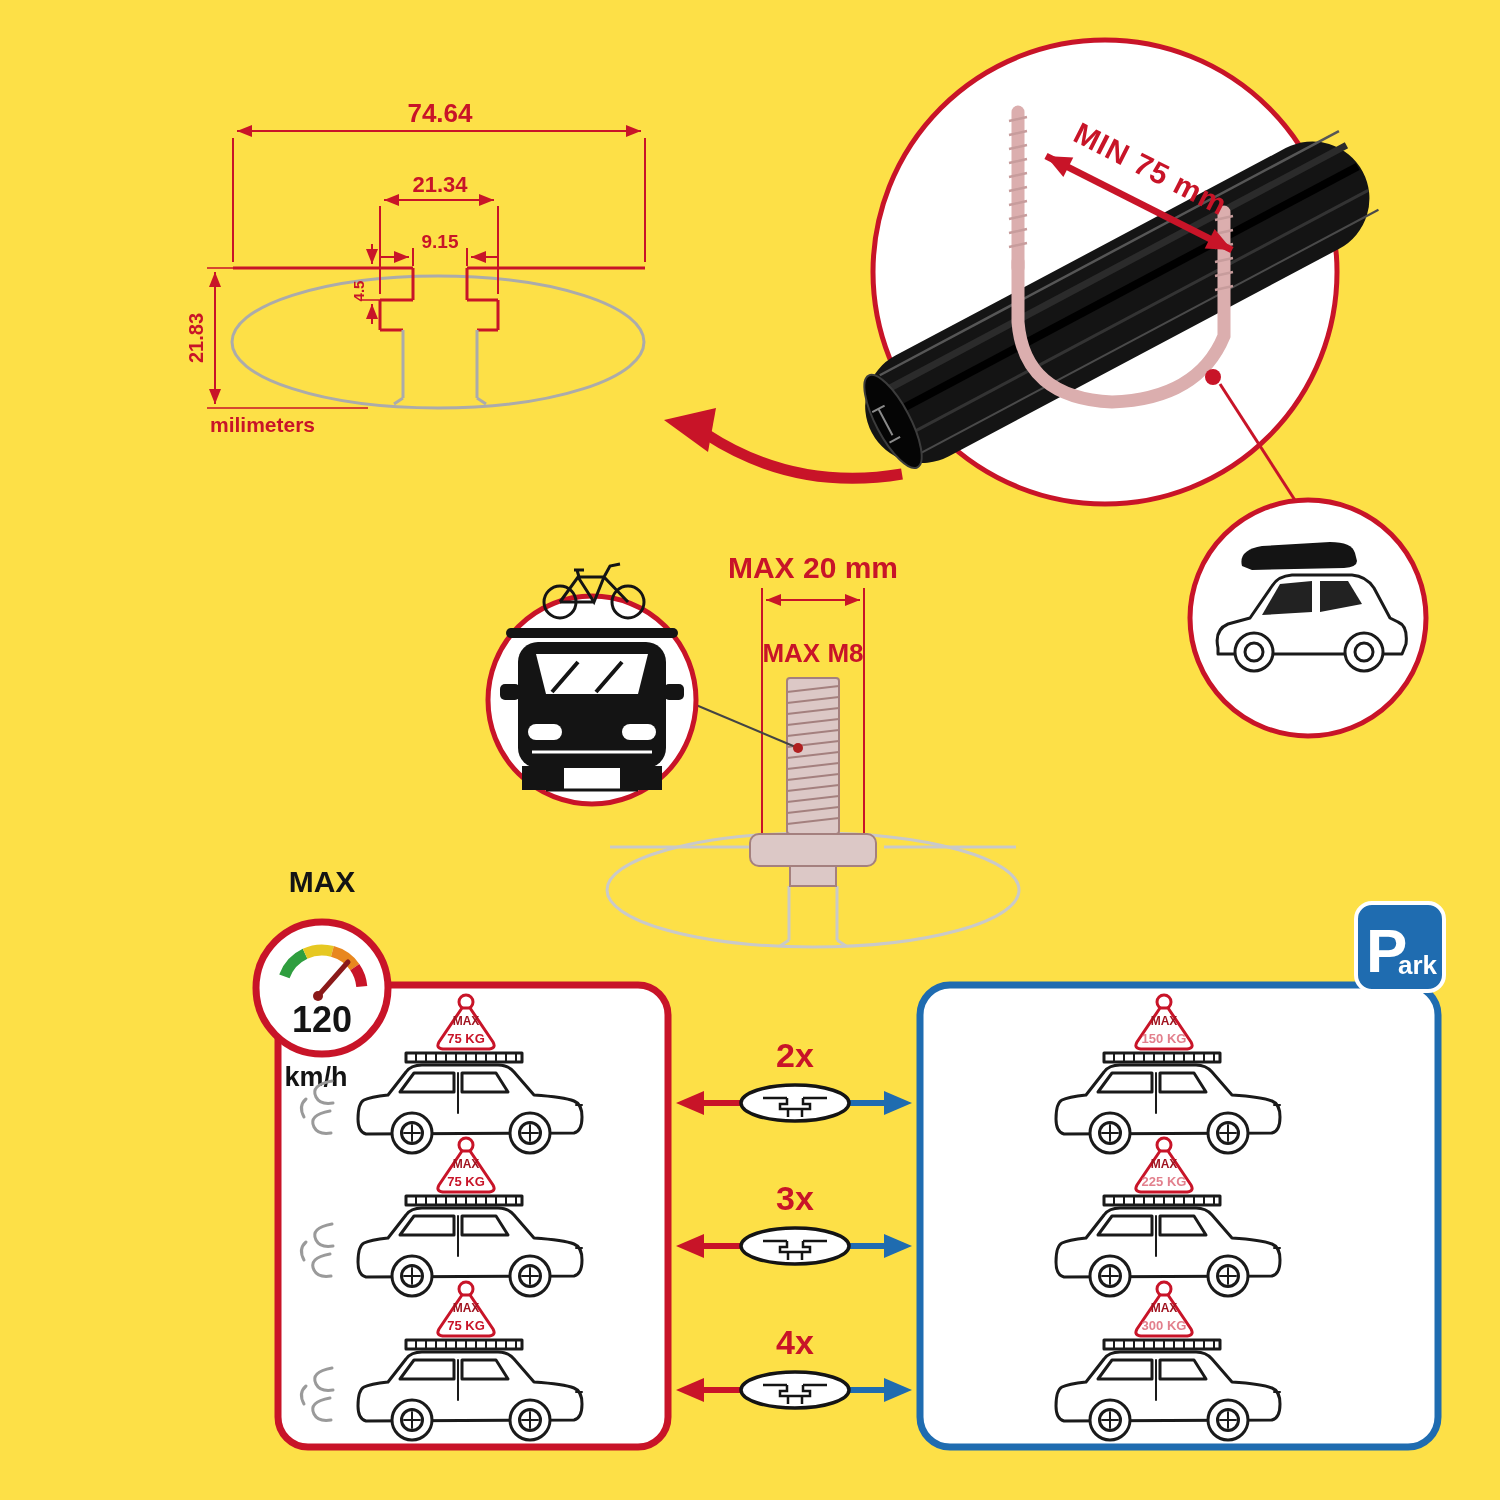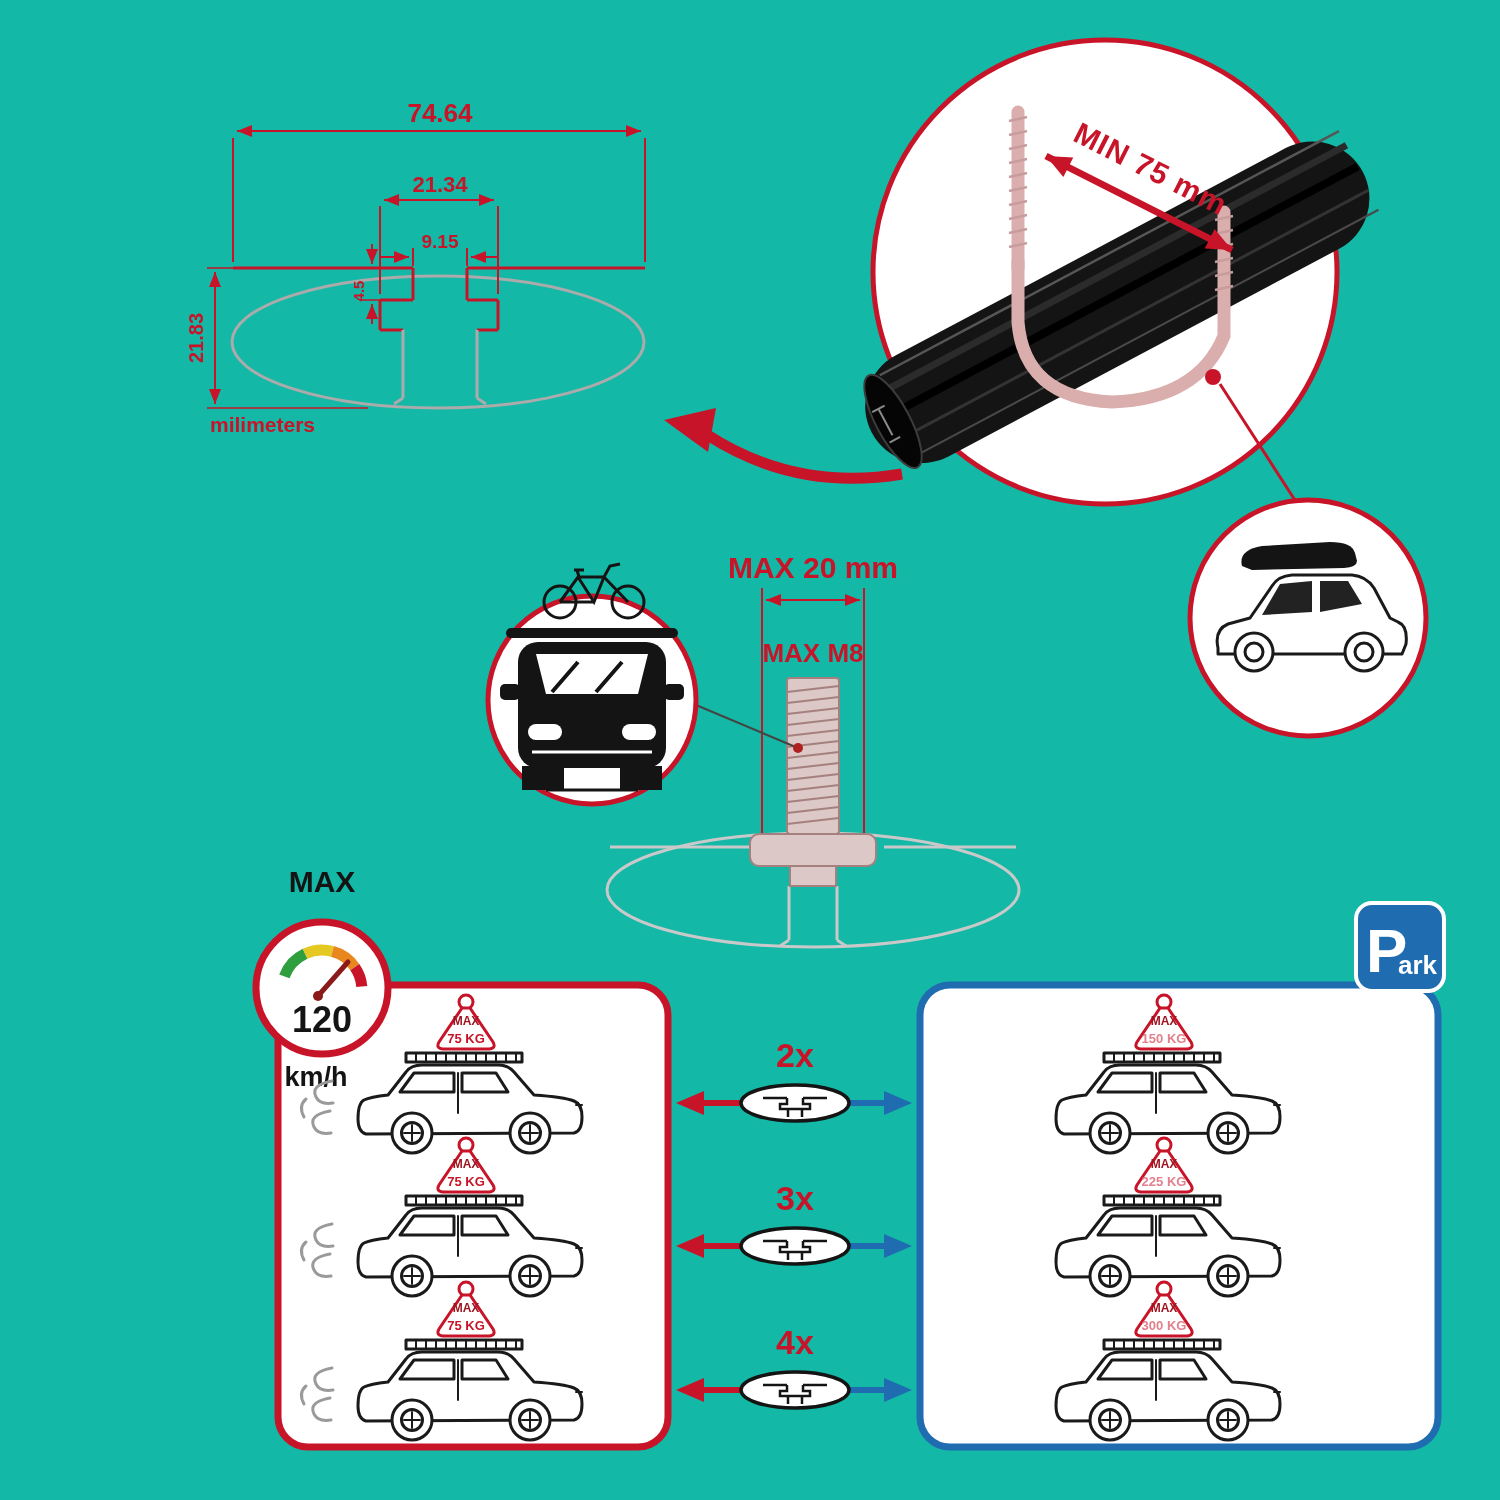--- a/index.html
+++ b/index.html
@@ -1,16 +1,16 @@
 <!DOCTYPE html>
 <html><head>
 <meta charset="utf-8">
 <style>
   html,body{margin:0;padding:0;background:#ffffff;}
-  #stage{position:relative;width:1500px;height:1500px;background:#14b8a6;overflow:hidden;}
+  #stage{position:relative;width:1500px;height:1500px;background:#fde047;overflow:hidden;}
   svg{position:absolute;left:0;top:0;}
   text{font-family:"Liberation Sans","DejaVu Sans",sans-serif;}
   .mid{text-anchor:middle;}
   .red{fill:#c81428;}
   .darkred{fill:#a01420;}
   .pinkred{fill:#e2808d;}
   .blk{fill:#141414;}
   .white{fill:#ffffff;}
   .b{font-weight:bold;}
 </style>

